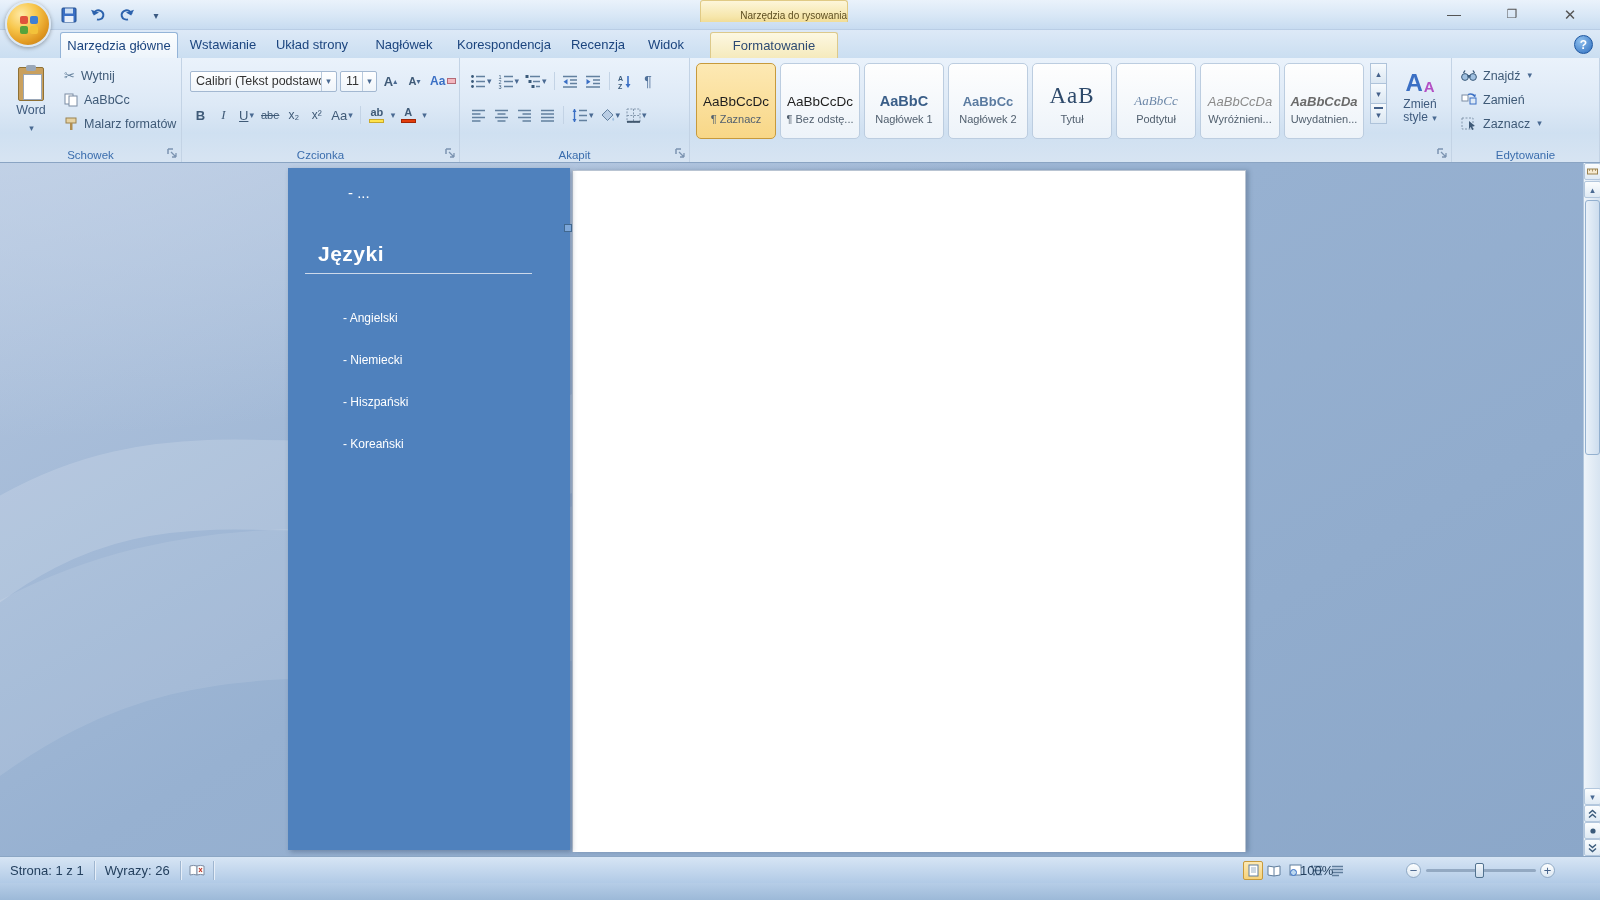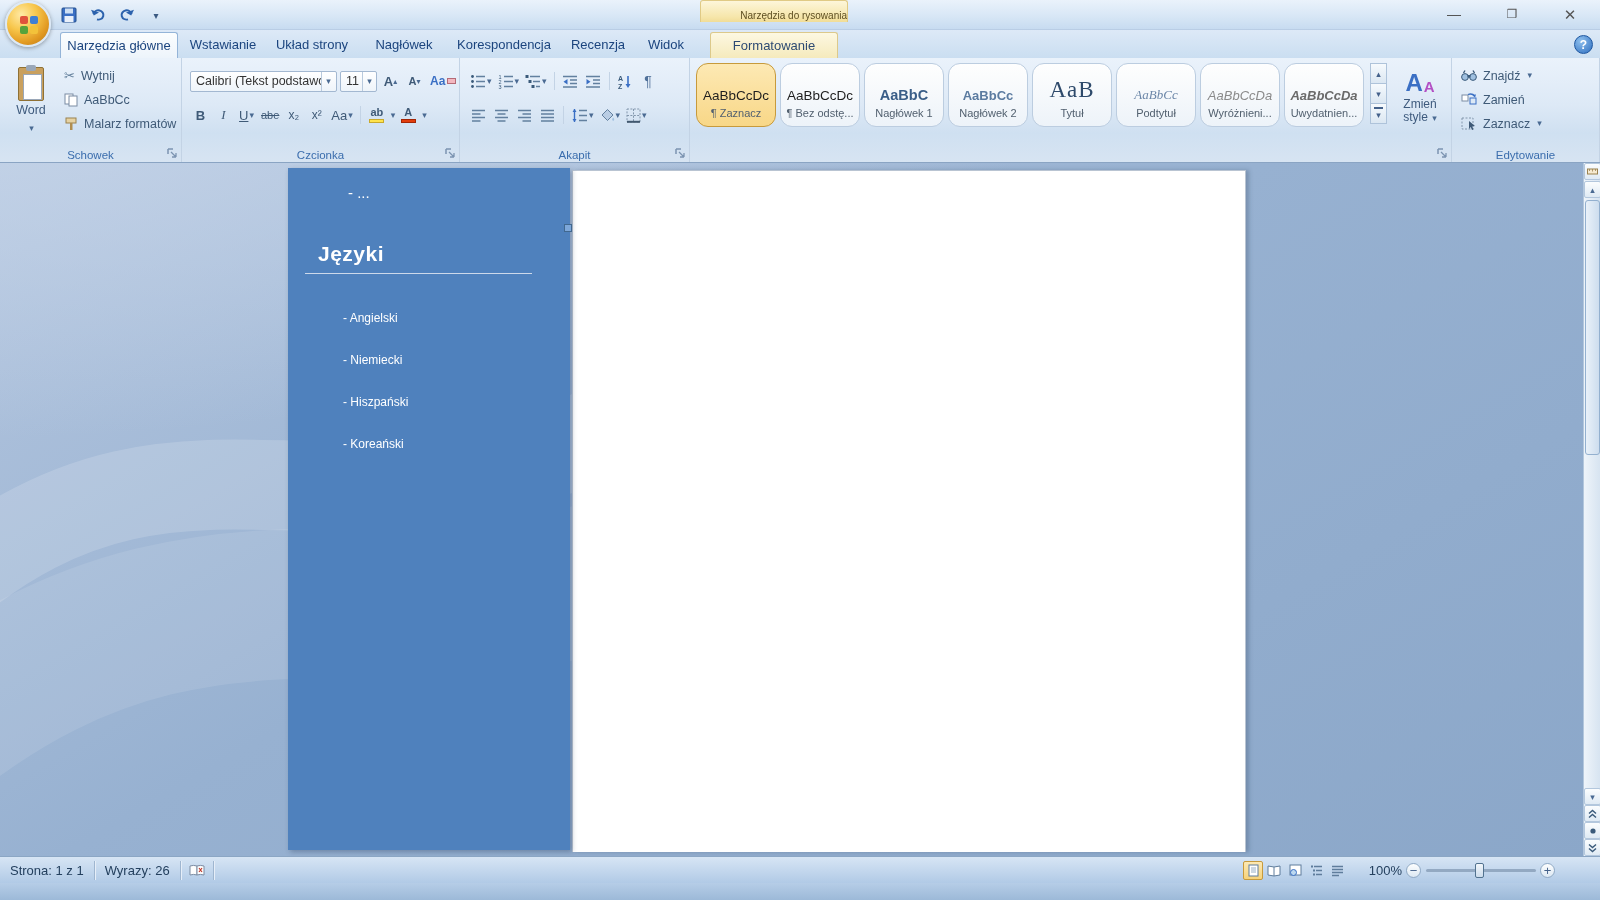--- a/index.html
+++ b/index.html
@@ -83,21 +83,21 @@
 
 
 .g-par{left:460px;width:230px}
 .par-row1{position:absolute;left:8px;top:12px;display:flex;align-items:center;gap:2px}
 .par-row2{position:absolute;left:8px;top:46px;display:flex;align-items:center;gap:2px}
 .pilcrow{font-size:14px;color:#50719a}
 
 
 .g-sty{left:690px;width:762px}
 .cards{position:absolute;left:6px;top:5px;display:flex;gap:4px}
-.card{width:80px;height:64px;background:linear-gradient(#fefefe,#edf3f9);border:1px solid #bccde0;border-radius:12px;
+.card{width:80px;height:76px;background:linear-gradient(#fefefe,#edf3f9);border:1px solid #bccde0;border-radius:5px;
   display:flex;flex-direction:column;align-items:center;justify-content:center;overflow:hidden}
 .card.selected{background:linear-gradient(#fde9b4,#f8d787);border-color:#c79a3c}
 .card .prev{height:32px;display:flex;align-items:flex-end;justify-content:center;white-space:nowrap}
 .card .nm{font-size:11px;color:#52606f;margin-top:4px;white-space:nowrap}
 .p0,.p1{font-size:13.5px;color:#1e1e1e}
 .p2{font-weight:bold;font-size:14.5px;color:#3a5e88}
 .p3{font-weight:bold;font-size:13px;color:#5b7ba0}
 .p4{font-family:"Liberation Serif",serif;font-size:23px;color:#2e4a6b;letter-spacing:1px}
 .p5{font-size:13px;color:#6c87a8;font-family:"Liberation Serif",serif;font-style:italic}
 .p6{font-size:13px;color:#8a8a8a;font-style:italic}
@@ -143,21 +143,21 @@
 
 .statusbar{position:absolute;top:856px;left:0;width:1600px;height:27px;
   background:linear-gradient(#d7e5f4,#c0d5ec 60%,#b1cae6);border-top:1px solid #8ba6c4;
   font-size:13px;color:#24405e;z-index:20}
 .sb-left{position:absolute;left:0;top:0;height:100%;display:flex;align-items:center}
 .sb-item{padding:0 10px;height:19px;display:flex;align-items:center;border-right:1px solid #9fb6d0;box-shadow:1px 0 0 #e6eef8}
 .sb-ic{padding:0 8px;height:19px;display:flex;align-items:center;border-right:1px solid #9fb6d0;box-shadow:1px 0 0 #e6eef8}
 .viewbtns{position:absolute;left:1243px;top:4px;display:flex;gap:1px}
 .vbtn{width:20px;height:19px;display:flex;align-items:center;justify-content:center;border:1px solid transparent;border-radius:2px}
 .vbtn.active{background:linear-gradient(#fde9b4,#f6d27a);border-color:#c79a3c}
-.zoomlbl{position:absolute;left:1356px;top:4px;width:46px;height:19px;text-align:right;line-height:19px}
+.zoomlbl{position:absolute;left:1300px;top:4px;width:46px;height:19px;text-align:left;line-height:19px}
 .zbtn{position:absolute;top:6px;width:15px;height:15px;border-radius:50%;text-align:center;line-height:13px;
   font-size:13px;color:#44618a;background:linear-gradient(#fdfefe,#dce8f3);border:1px solid #8fa9c4}
 .z-out{left:1406px}.z-in{left:1540px}
 .ztrack{position:absolute;left:1426px;top:12px;width:110px;height:3px;background:#93a9c2;border-radius:2px}
 .ztick{position:absolute;left:1479px;top:9px;width:1px;height:9px;background:#7d95b1}
 .zthumb{position:absolute;left:1475px;top:6px;width:9px;height:15px;border-radius:2px;
   background:linear-gradient(#f2f7fb,#ccdcec);border:1px solid #51728f}
 .bottomstrip{position:absolute;top:883px;left:0;width:1600px;height:17px;
   background:linear-gradient(#b6cde7,#9cb9d8)}
 </style>

